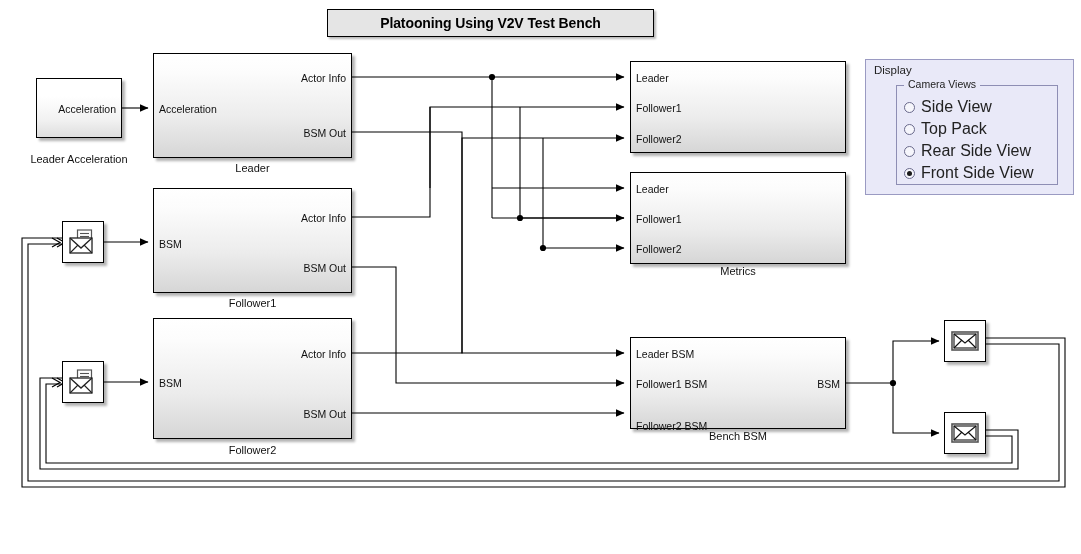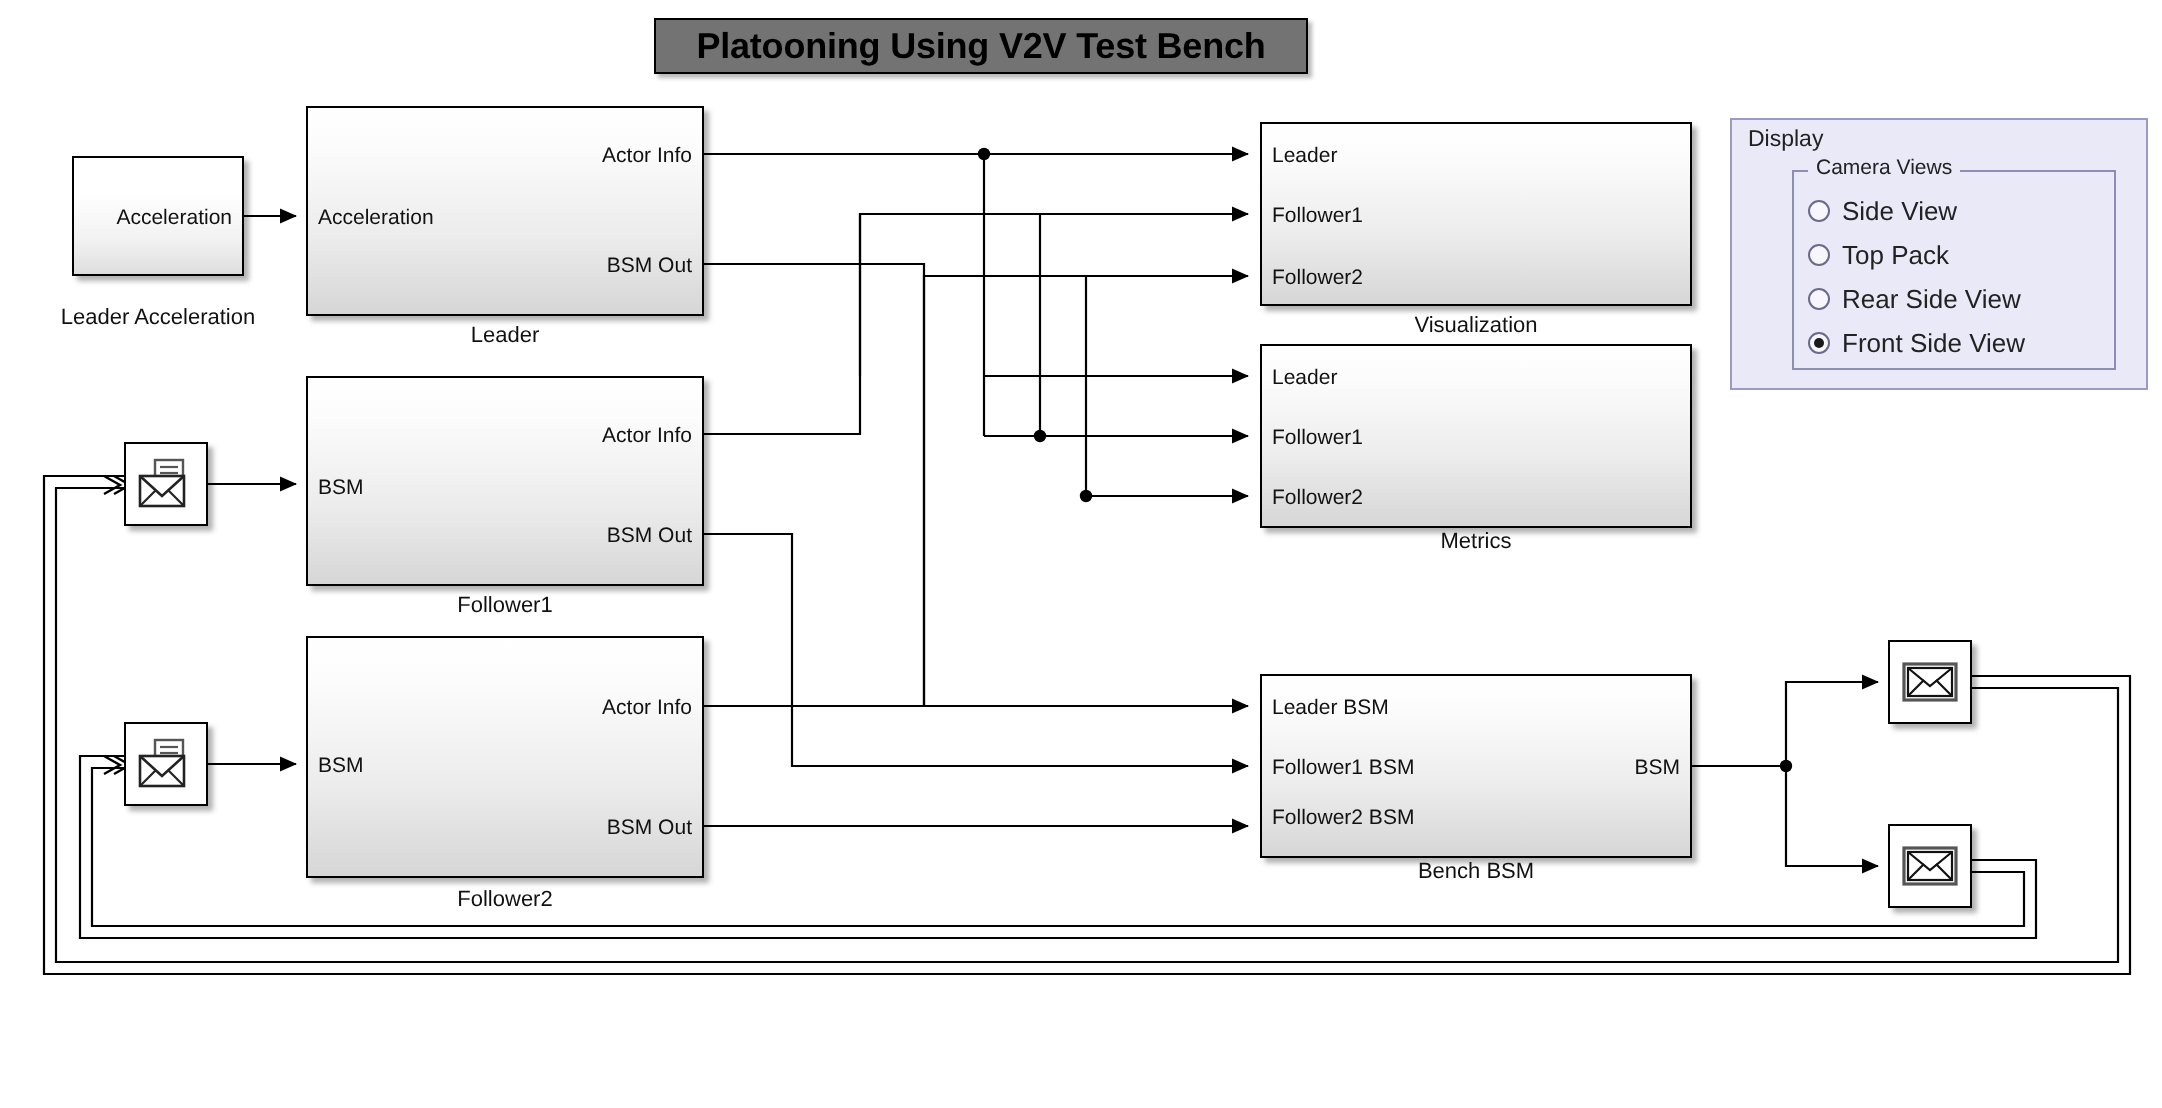--- a/index.html
+++ b/index.html
@@ -14,24 +14,24 @@
     background:#ffffff;
     overflow:hidden;
   }
 
   
   #title-box{
     position:absolute;
     left:327px; top:9px;
     width:325px; height:26px;
     border:1.5px solid #000;
-    background:#737373;
+    background:#e5e5e5;
     box-shadow:2px 2px 2px rgba(0,0,0,0.28);
     display:flex; align-items:center; justify-content:center;
-    font-size:18px; font-weight:bold; color:#000;
+    font-size:14px; font-weight:bold; color:#000;
     letter-spacing:-0.1px;
     white-space:nowrap;
   }
 
   
   .sl-block{
     position:absolute;
     border:1.3px solid #000;
     background:linear-gradient(to bottom,#ffffff 0%,#fcfcfc 18%,#ececec 62%,#d6d6d6 100%);
     box-shadow:2.5px 2.5px 2.5px rgba(0,0,0,0.30);
@@ -105,21 +105,21 @@
     left:38px; top:18px;
     background:#e9e9f8;
     padding:0 4px;
     font-size:10.5px;
     color:#222;
   }
   .radio-row{
     position:absolute;
     left:38px;
     display:flex;align-items:center;
-    font-size:13px;color:#222;
+    font-size:16px;color:#222;
     white-space:nowrap;
     justify-content:flex-end;
   }
   .radio-mark{
     width:11px;height:11px;
     border:1.2px solid #6a6a8c;
     border-radius:50%;
     background:#f6f6fc;
     margin-right:6px;
     position:relative;
@@ -242,33 +242,32 @@
     <span class="port-out" style="top:35px;">Actor Info</span>
     <span class="port-out" style="top:95px;">BSM Out</span>
   </div>
   <div class="blk-label" style="left:153px;top:444px;width:199px;">Follower2</div>
 
   <div class="sl-block" style="left:630px;top:61px;width:216px;height:92px;">
     <span class="port-in" style="top:16px;">Leader</span>
     <span class="port-in" style="top:46px;">Follower1</span>
     <span class="port-in" style="top:77px;">Follower2</span>
   </div>
-  <div class="blk-label" style="left:630px;top:157px;width:216px;">Visualization</div>
 
   <div class="sl-block" style="left:630px;top:172px;width:216px;height:92px;">
     <span class="port-in" style="top:16px;">Leader</span>
     <span class="port-in" style="top:46px;">Follower1</span>
     <span class="port-in" style="top:76px;">Follower2</span>
   </div>
   <div class="blk-label" style="left:630px;top:265px;width:216px;">Metrics</div>
 
   <div class="sl-block" style="left:630px;top:337px;width:216px;height:92px;">
     <span class="port-in" style="top:16px;">Leader BSM</span>
     <span class="port-in" style="top:46px;">Follower1 BSM</span>
-    <span class="port-in" style="top:71px;">Follower2 BSM</span>
+    <span class="port-in" style="top:88px;">Follower2 BSM</span>
     <span class="port-out" style="top:46px;">BSM</span>
   </div>
   <div class="blk-label" style="left:630px;top:430px;width:216px;">Bench BSM</div>
 
   <div class="msg-block" style="left:62px;top:221px;">
     <svg width="30" height="26" viewBox="0 0 30 26">
       <rect x="9.5" y="1" width="14" height="14" fill="#fff" stroke="#555" stroke-width="1.2"></rect>
       <line x1="12" y1="4.5" x2="21" y2="4.5" stroke="#555" stroke-width="1.1"></line>
       <line x1="12" y1="7.5" x2="21" y2="7.5" stroke="#555" stroke-width="1.1"></line>
       <line x1="12" y1="10.5" x2="21" y2="10.5" stroke="#555" stroke-width="1.1"></line>

